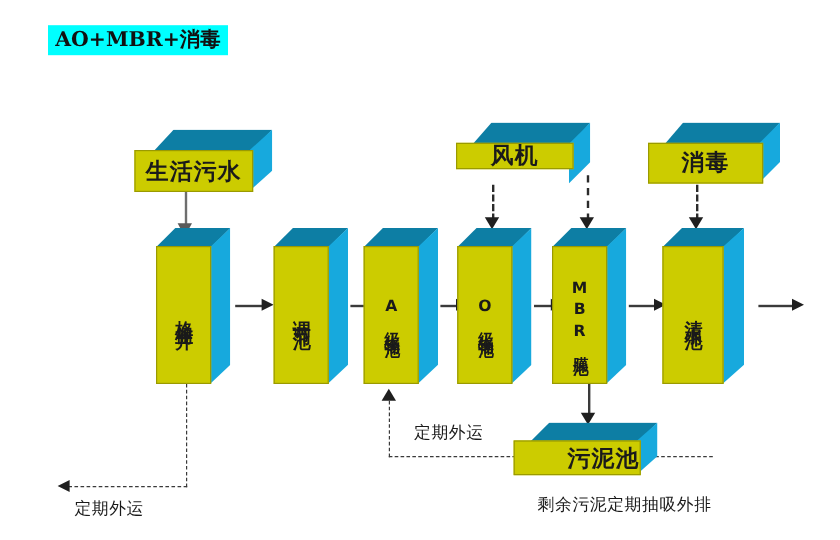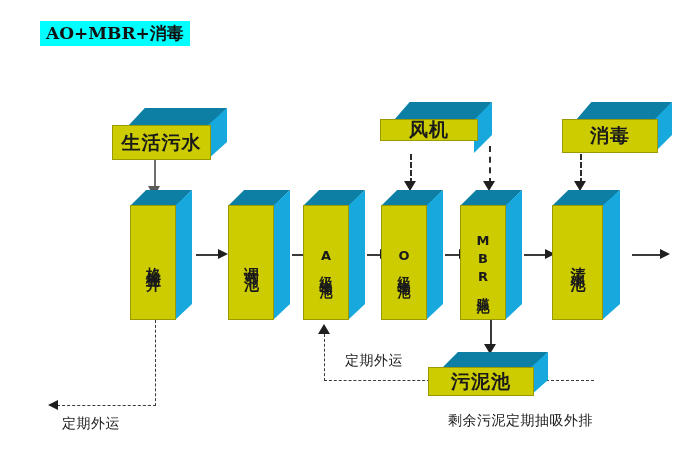--- a/index.html
+++ b/index.html
@@ -154,21 +154,21 @@
       <span class="label-h">风机</span>
     </div>
   </div>
 
   <div class="dd-v" style="left:410px; top:154px; height:30px;"></div>
   <div class="arrow ar-down" style="left:404px; top:181px;"></div>
 
   <div class="dd-v" style="left:489px; top:146px; height:38px;"></div>
   <div class="arrow ar-down" style="left:483px; top:181px;"></div>
 
-  <div class="box3d" style="left:540px; top:102px; width:109px; height:52px;margin-left:22px;">
+  <div class="box3d" style="left:540px; top:102px; width:109px; height:52px;">
     <div class="cap" style="left:14px; top:0px; width:96px; height:18px; clip-path: polygon(0 100%, 16% 0, 100% 0, 84% 100%);"></div>
     <div class="side" style="left:92px; top:0px; width:18px; height:52px; clip-path: polygon(0 18px, 100% 0, 100% 33px, 0 51px);"></div>
     <div class="face" style="left:0px; top:17px; width:96px; height:34px;">
       <span class="label-h">消毒</span>
     </div>
   </div>
 
   <div class="dd-v" style="left:580px; top:154px; height:30px;"></div>
   <div class="arrow ar-down" style="left:574px; top:181px;"></div>
 
@@ -237,21 +237,21 @@
       <span class="label-v">清水池</span>
     </div>
   </div>
 
   <div class="ln ln-h" style="left:632px; top:254px; width:30px;"></div>
   <div class="arrow ar-right" style="left:660px; top:249px;"></div>
 
   <div class="box3d" style="left:428px; top:352px; width:120px; height:44px;">
     <div class="cap" style="left:14px; top:0px; width:106px; height:16px; clip-path: polygon(0 100%, 15% 0, 100% 0, 85% 100%);"></div>
     <div class="side" style="left:102px; top:0px; width:18px; height:44px; clip-path: polygon(0 16px, 100% 0, 100% 28px, 0 44px);"></div>
-    <div class="face" style="left:0px; top:15px; width:106px; height:29px;">
+    <div class="face" style="left:0px; top:15px; width:106px; height:29px;justify-content:flex-end;">
       <span class="label-h">污泥池</span>
     </div>
   </div>
 
   <div class="dash-h" style="left:324px; top:380px; width:106px;"></div>
   <div class="dash-v" style="left:324px; top:334px; height:47px;"></div>
   <div class="arrow ar-up" style="left:318px; top:324px;"></div>
   <div class="cap-note" style="left:345px; top:352px;">定期外运</div>
 
   <div class="dash-h" style="left:546px; top:380px; width:48px;"></div>

